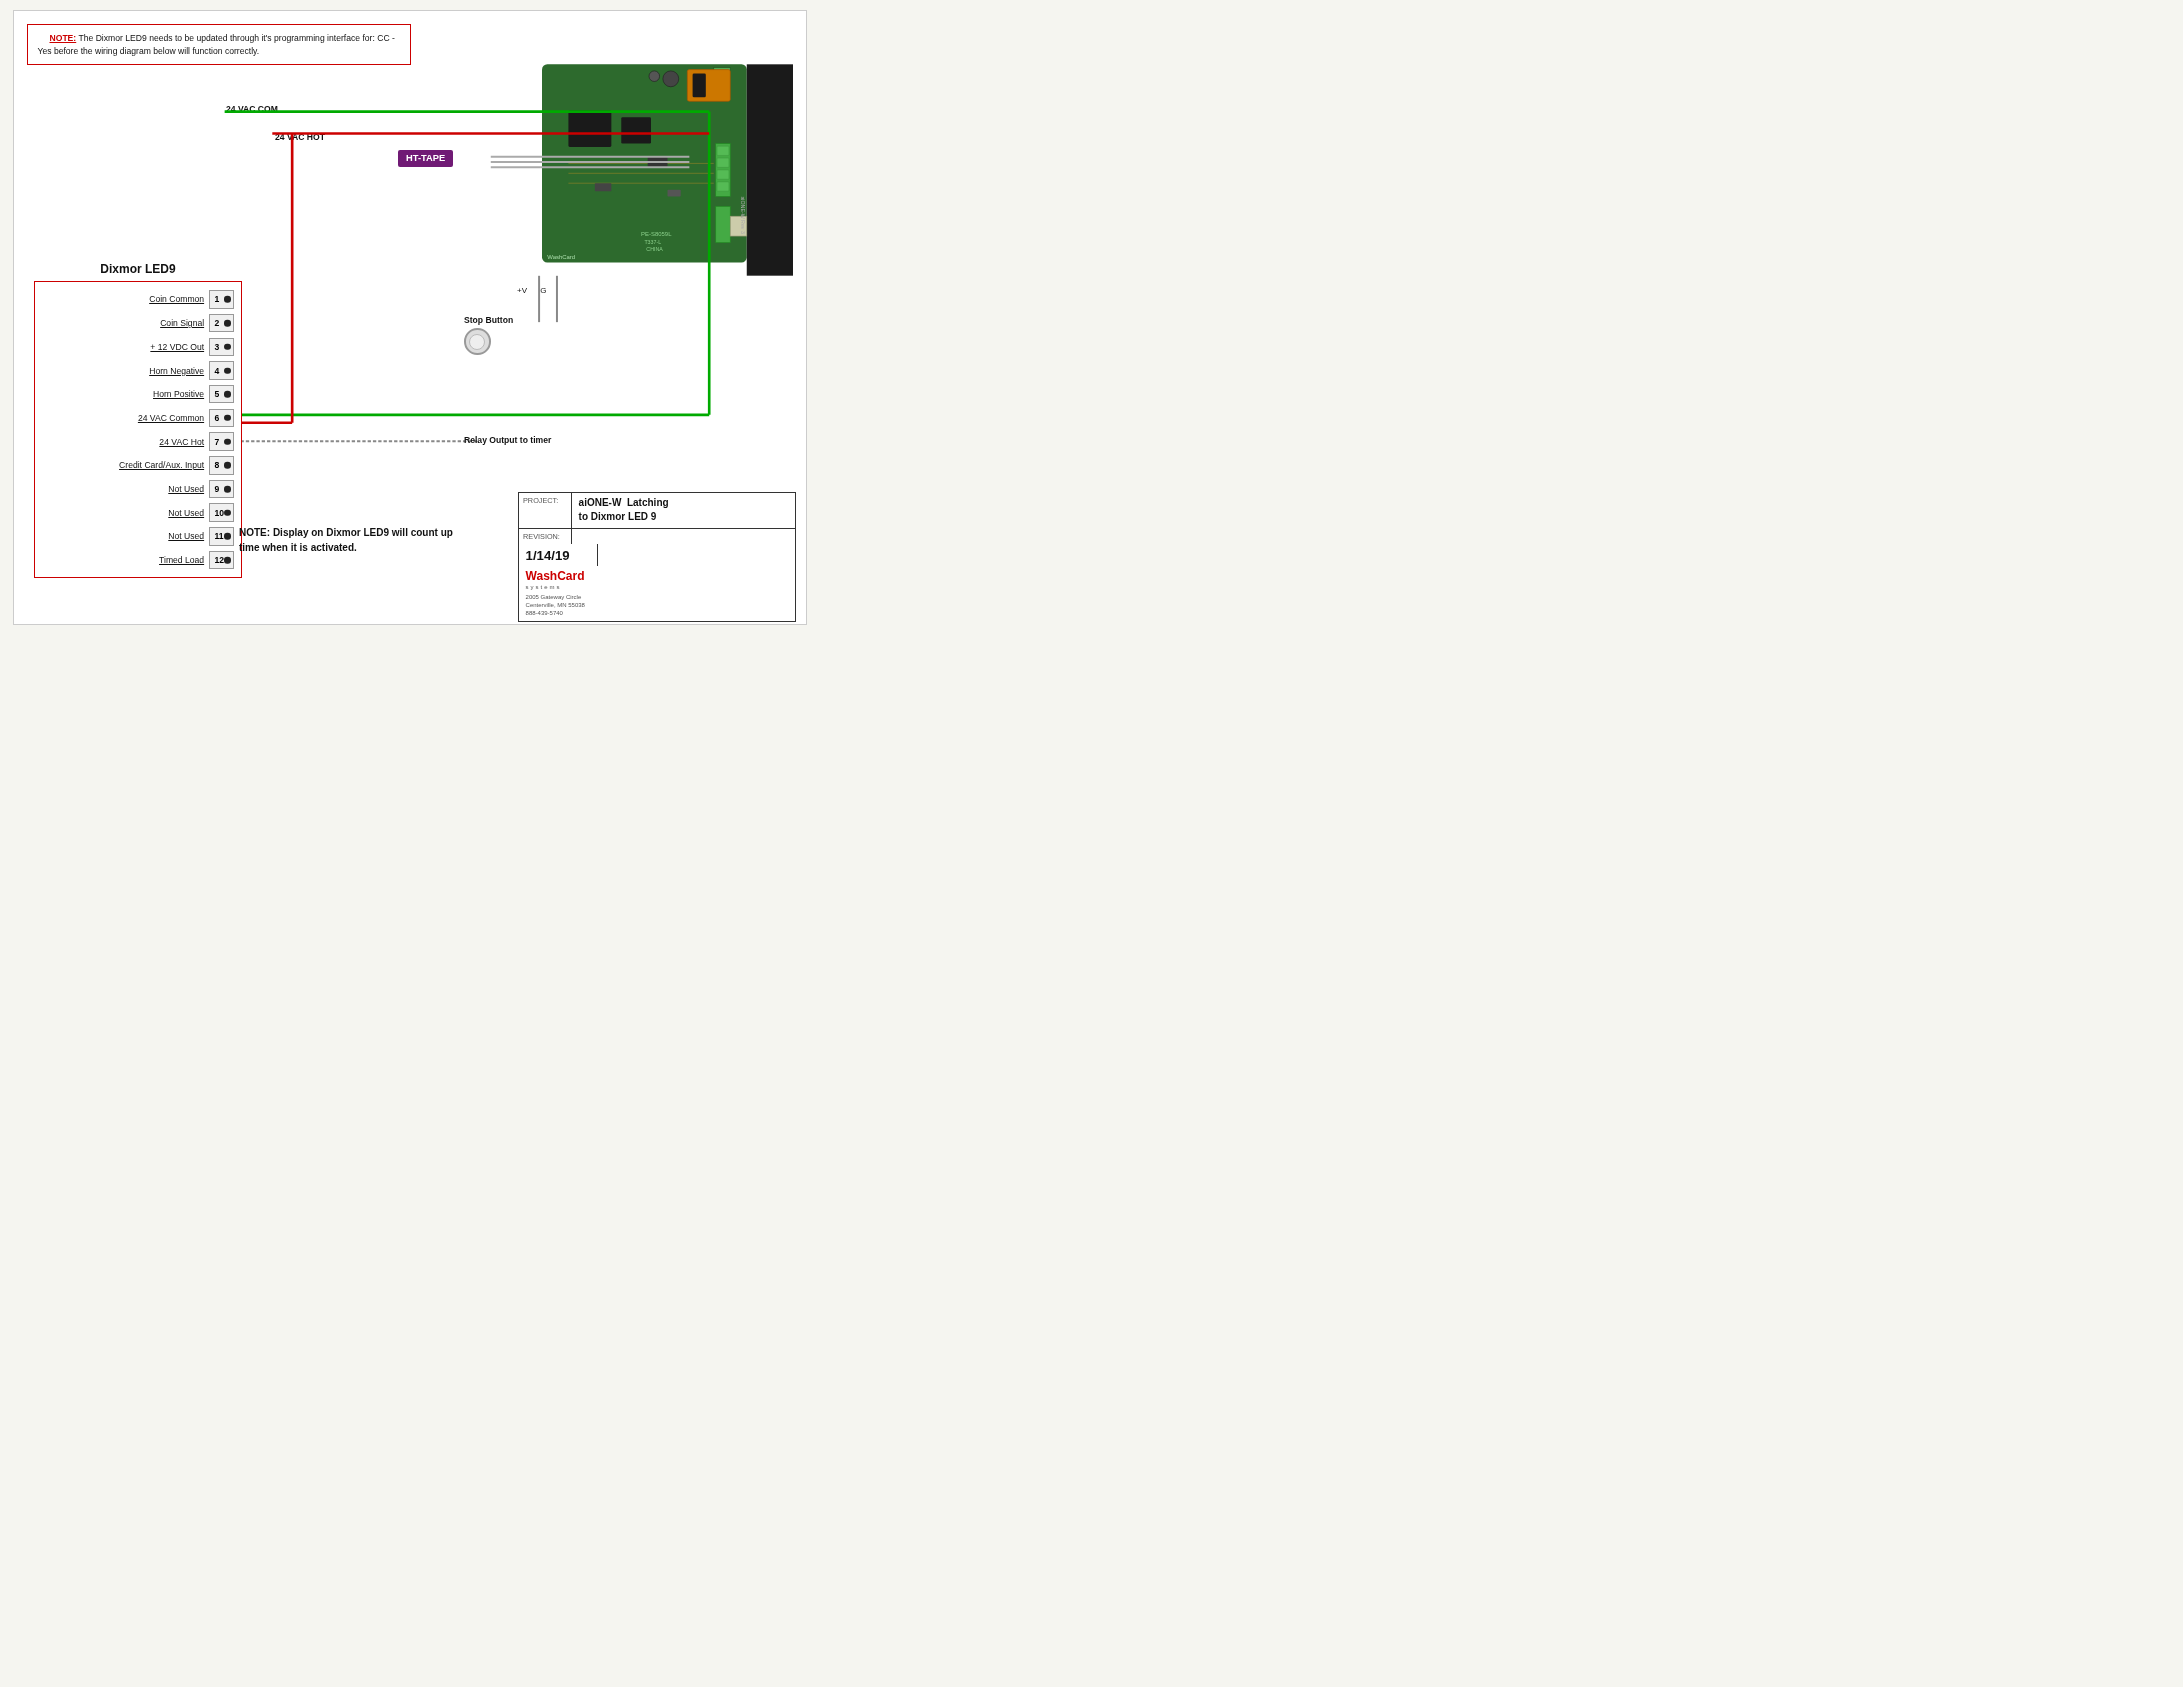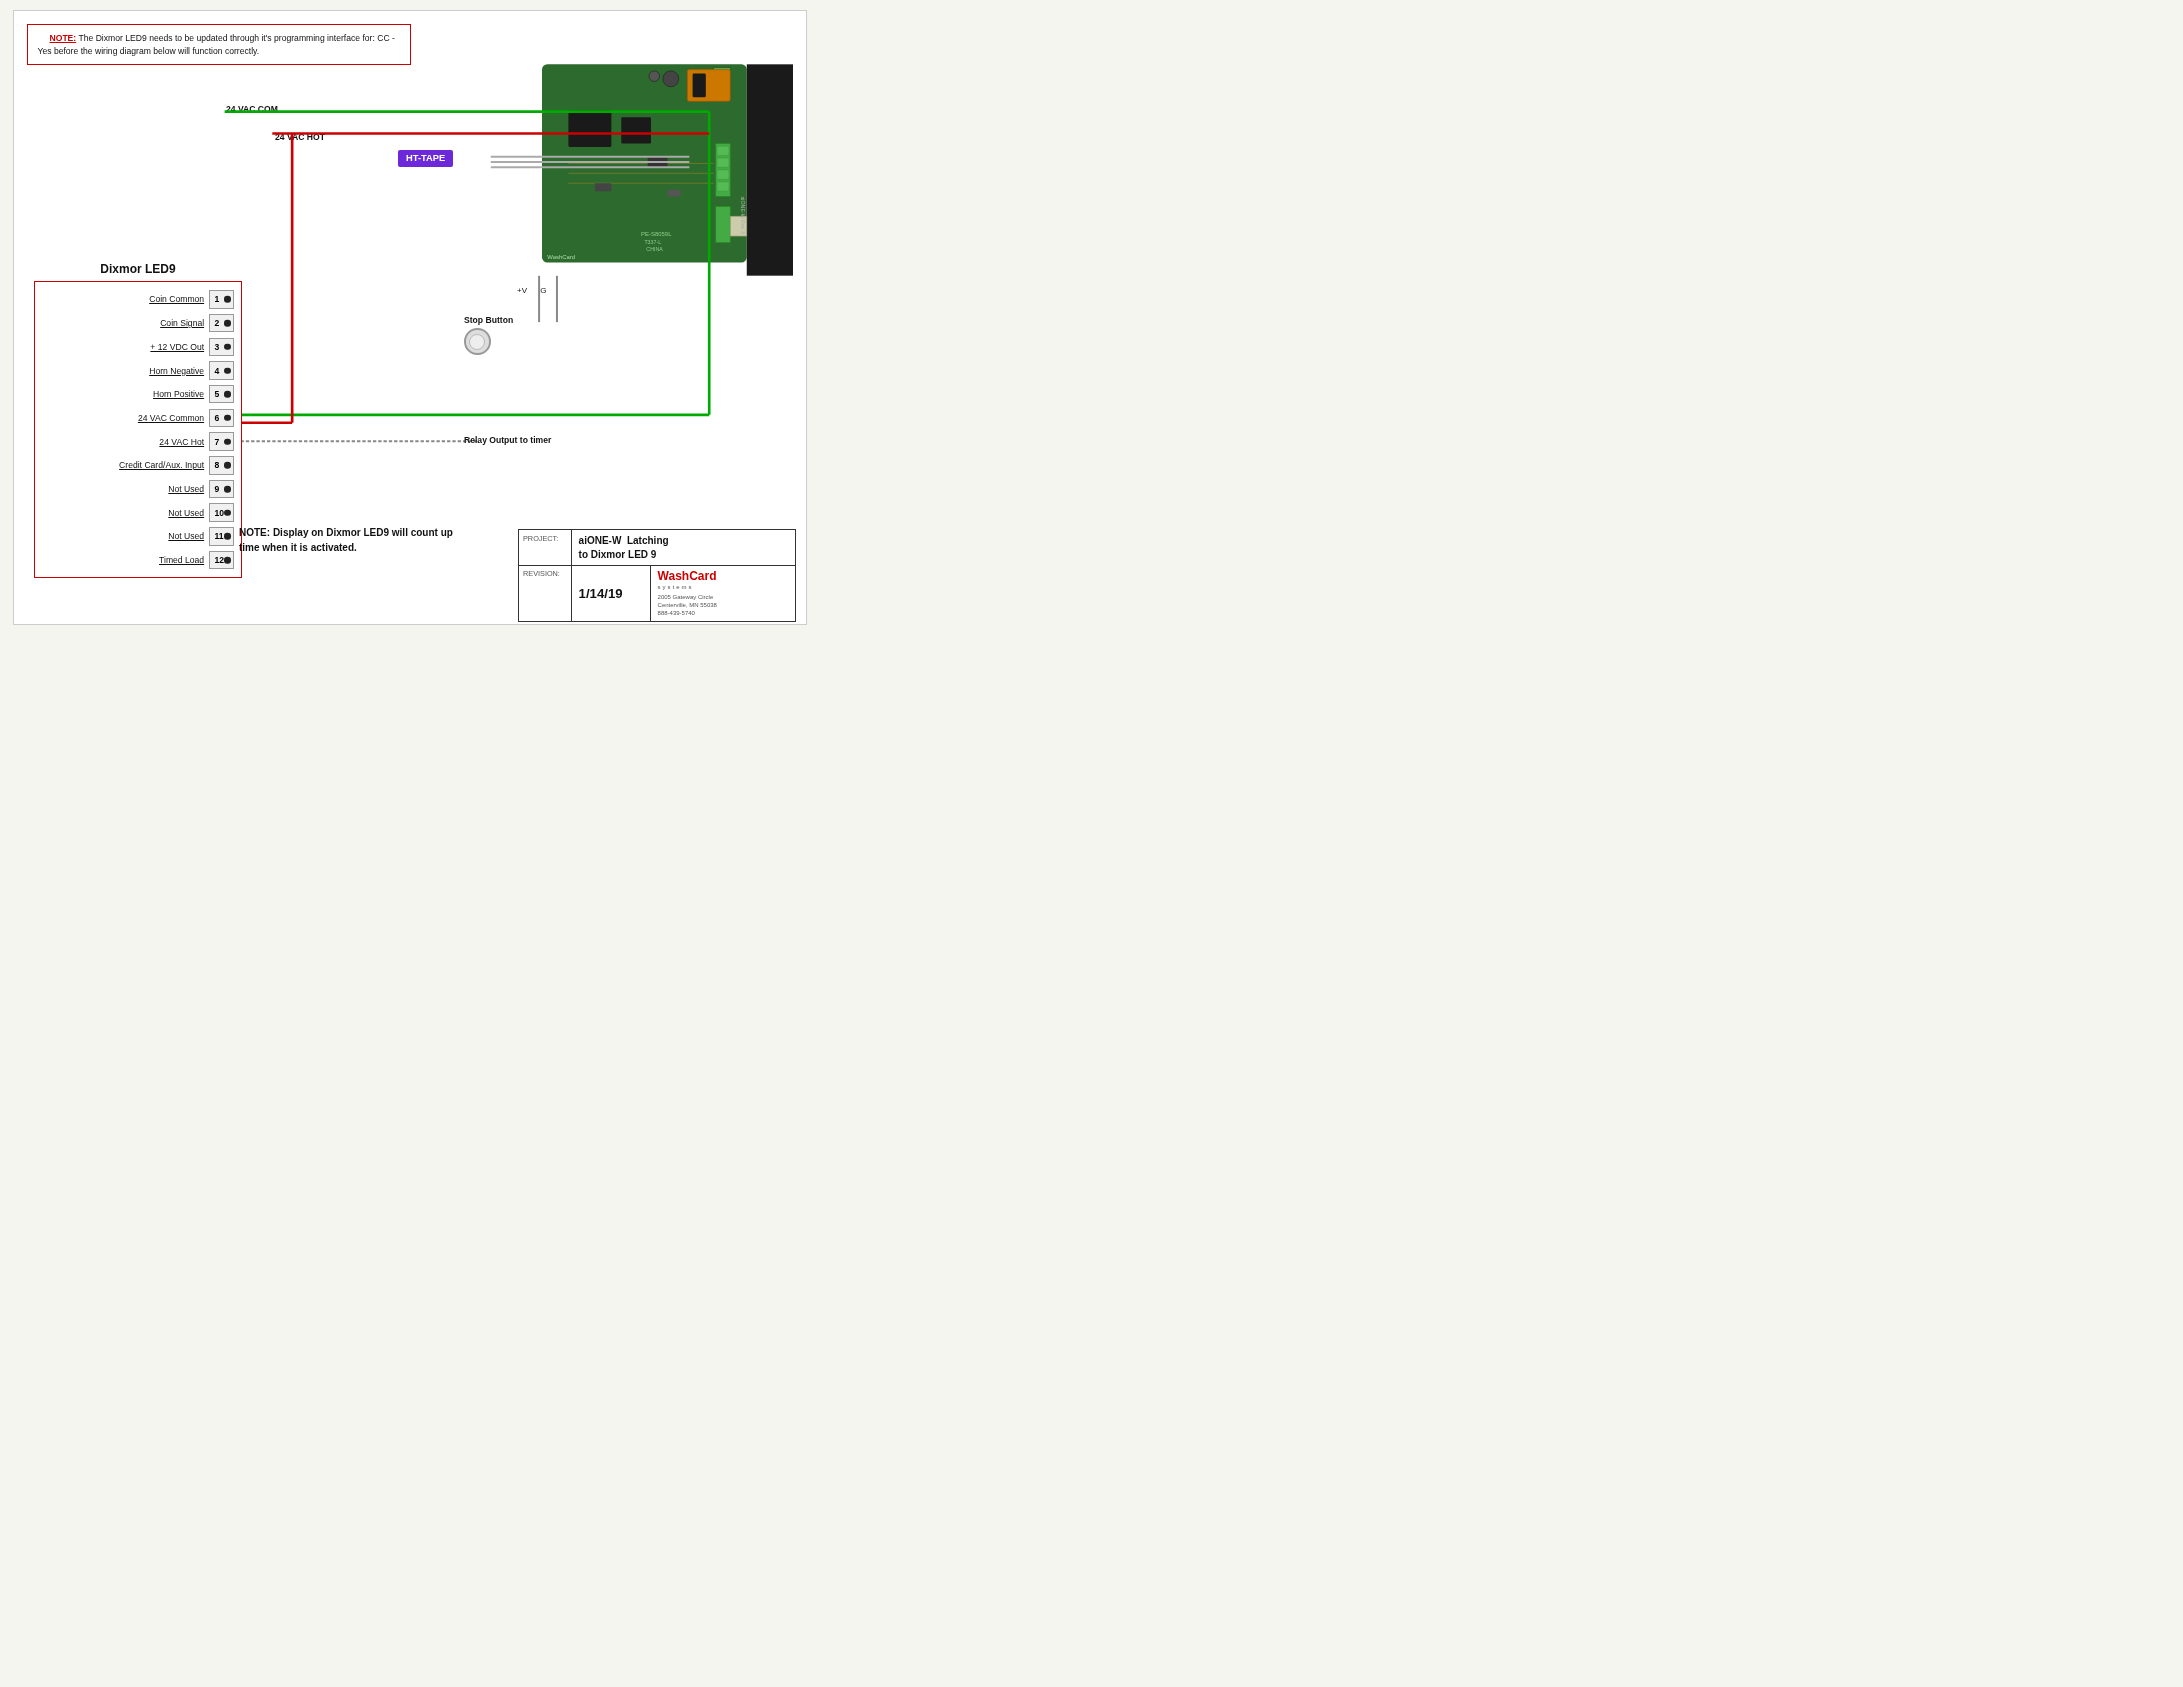--- a/index.html
+++ b/index.html
@@ -57,21 +57,21 @@
       font-size: 8.6px;
       font-weight: bold;
       color: #111;
     }
 
     
     .ht-tape-label {
       position: absolute;
       top: 139px;
       left: 384px;
-      background: #6d28d9;
+      background: #701a75;
       color: white;
       font-weight: bold;
       font-size: 9.3px;
       padding: 3.3px 8px;
       border-radius: 2px;
     }
 
     
     .pcb-area {
       position: absolute;
@@ -243,20 +243,21 @@
     .title-project-val {
       flex: 1;
       padding: 3.3px 6.6px;
       font-size: 10px;
       font-weight: bold;
       color: #111;
       line-height: 1.4;
     }
     .title-block-row2 {
       display: flex;
+      flex-direction: column;
     }
     .title-revision {
       width: 53px;
       padding: 3.3px 4px;
       border-right: 0.7px solid #333;
       font-size: 7.3px;
       color: #555;
     }
     .title-revision-val {
       padding: 3.3px 6.6px;

